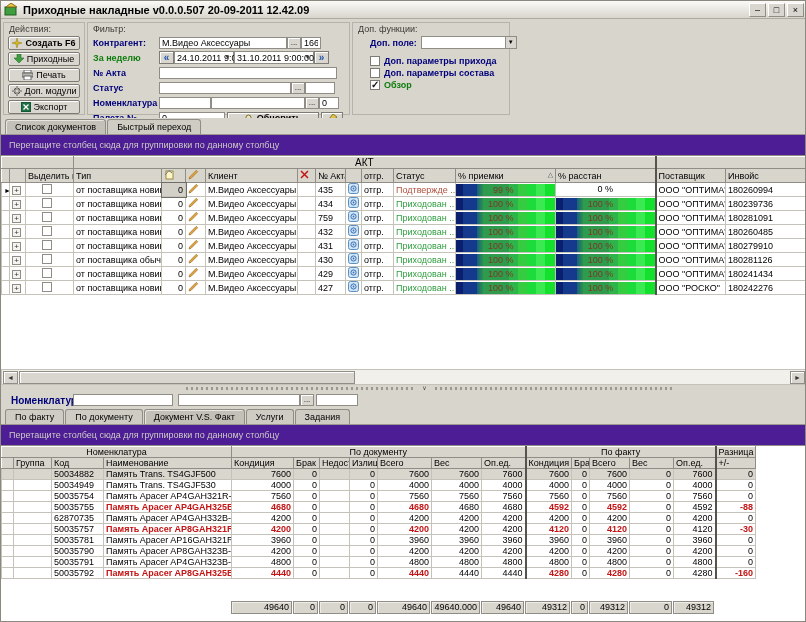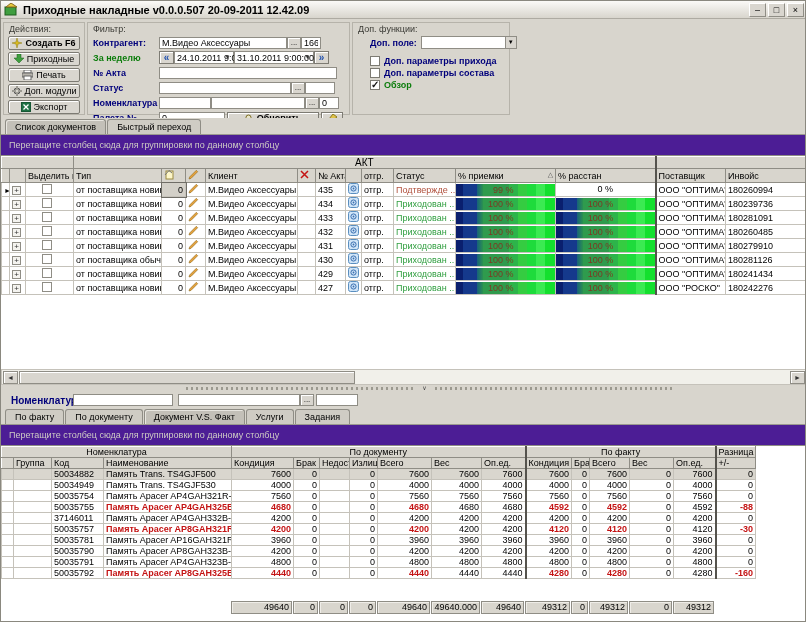--- a/index.html
+++ b/index.html
@@ -407,21 +407,21 @@
         <td class="ind"></td>
         <td><span class="plus"></span></td>
         <td><span class="rcb"></span></td>
         <td>от поставщика новинки</td>
         <td class="num">0</td>
         <td><svg width="11" height="11" viewBox="0 0 11 11">
               <path d="M1 10 L3 9.4 L9.7 2.7 L8.3 1.3 L1.6 8 Z" fill="#e8a33d" stroke="#8a6a20" stroke-width="0.6"></path>
             </svg></td>
         <td>М.Видео Аксессуары</td>
         <td></td>
-        <td>433</td>
+        <td>759</td>
         <td><svg width="11" height="11" viewBox="0 0 11 11">
               <rect x="0.5" y="0.5" width="10" height="10" rx="2" fill="#cfe4f7" stroke="#5a8fc0"></rect>
               <circle cx="5.5" cy="5.5" r="2.6" fill="none" stroke="#3a6fb0"></circle>
               <circle cx="5.5" cy="5.5" r="0.9" fill="#3a6fb0"></circle>
             </svg></td>
         <td>отгр.</td>
         <td class="st-green">Приходован ...</td>
         <td class="barcell">
             <div class="bar">
               <span>100 %</span>
@@ -750,21 +750,21 @@
         <td class="num f0 fsep">4592</td>
         <td class="num">0</td>
         <td class="num f2">4592</td>
         <td class="num">0</td>
         <td class="num">4592</td>
         <td class="num df fsep">-88</td>
       </tr>
       <tr>
         <td></td>
           <td></td>
-        <td>37146011</td>
+        <td>62870735</td>
         <td class="nm">Память Apacer AP4GAH332B-1</td>
         <td class="num d0">4200</td>
         <td class="num">0</td>
         <td class="num"></td>
         <td class="num">0</td>
         <td class="num d4">4200</td>
         <td class="num">4200</td>
         <td class="num">4200</td>
         <td class="num f0 fsep">4200</td>
         <td class="num">0</td>

